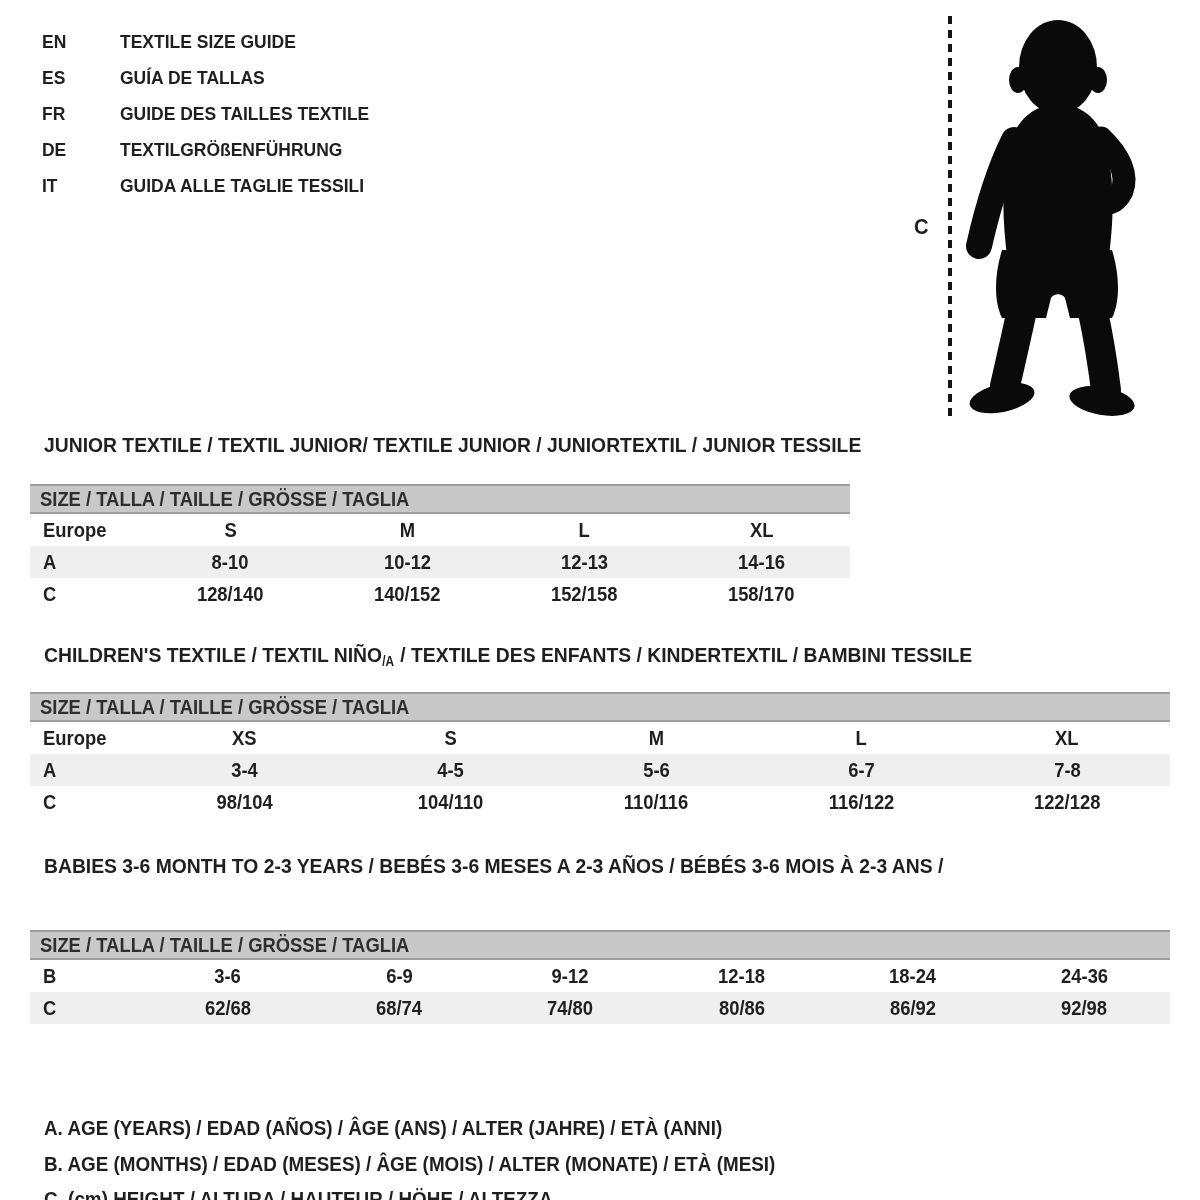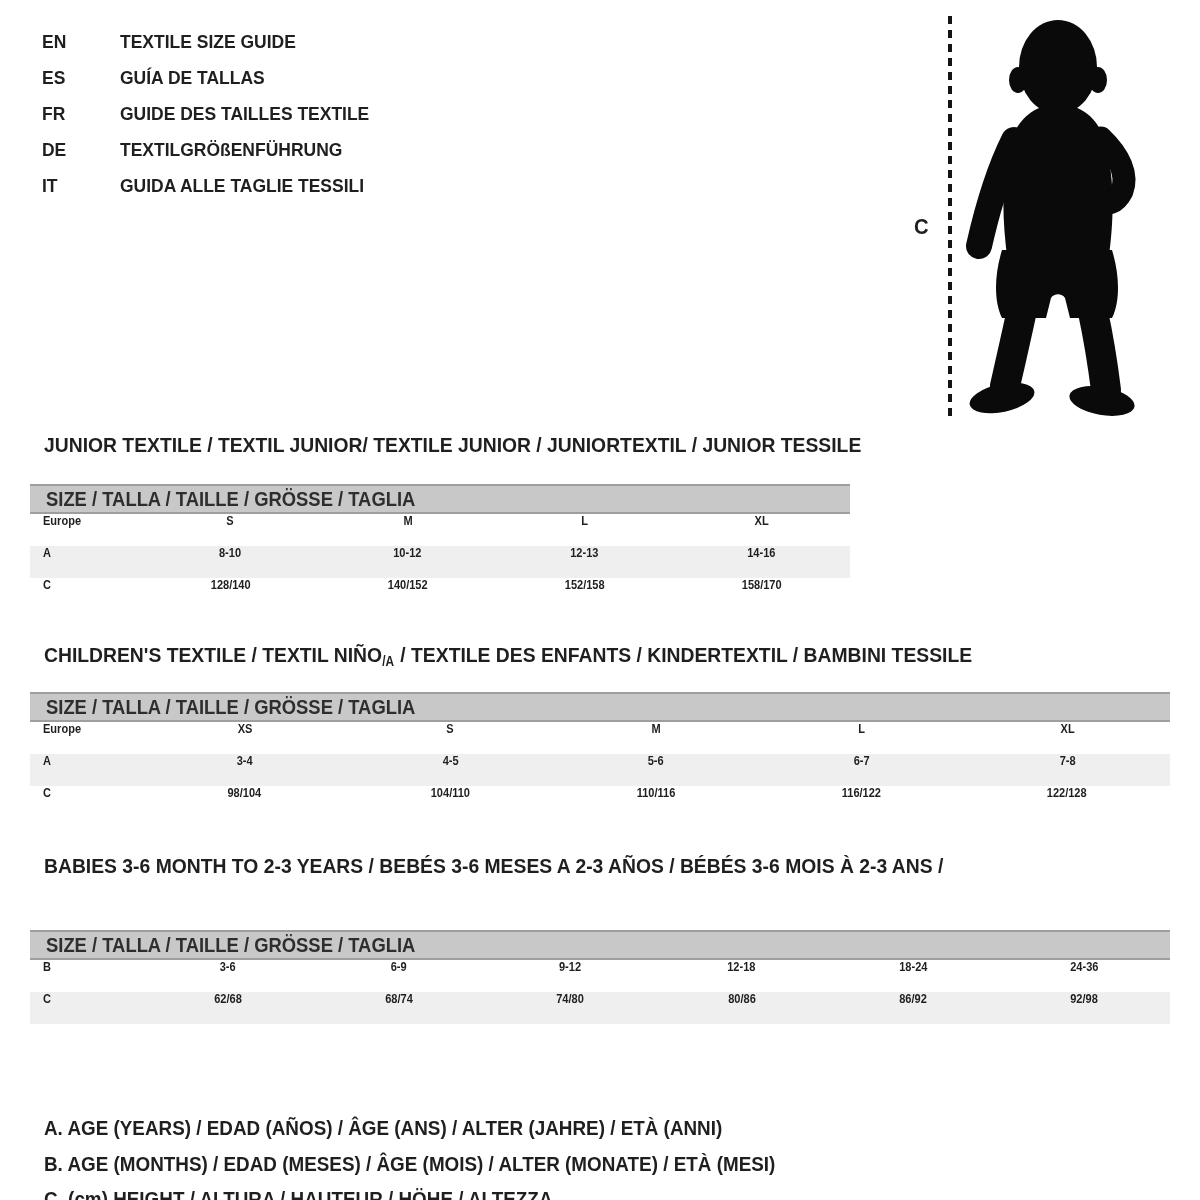--- a/index.html
+++ b/index.html
@@ -26,24 +26,24 @@
 
   
   .sec-title { position:absolute; left:44px; font-size:21px; white-space:nowrap; }
   .sub-sm { display:inline-block; font-size:14px; transform:translateY(4px) scaleX(.92); }
 
   
   .table { position:absolute; left:30px; }
   .t-head {
     height:30px; background:#c8c8c8; box-sizing:border-box;
     border-top:2px solid #9e9e9e; border-bottom:2px solid #9e9e9e;
-    display:flex; align-items:center; padding-left:16px;
+    display:flex; align-items:center; padding-left:10px;
     font-size:20px; color:#2e2e2e;
   }
-  .t-row { display:flex; align-items:flex-start; height:32px; font-size:12px; }
+  .t-row { display:flex; align-items:center; height:32px; font-size:20px; }
   .t-row.shaded { background:#efefef; }
   .t-label { width:112px; padding-left:13px; box-sizing:border-box; }
   .t-cell { flex:1; text-align:center; }
 
   
   .babies-title { position:absolute; left:44px; font-size:21px; line-height:34px; white-space:nowrap; }
 
   
   .legend { position:absolute; left:44px; top:1070px; font-size:20.5px; line-height:35.5px;margin-top:40px; }
 </style>

